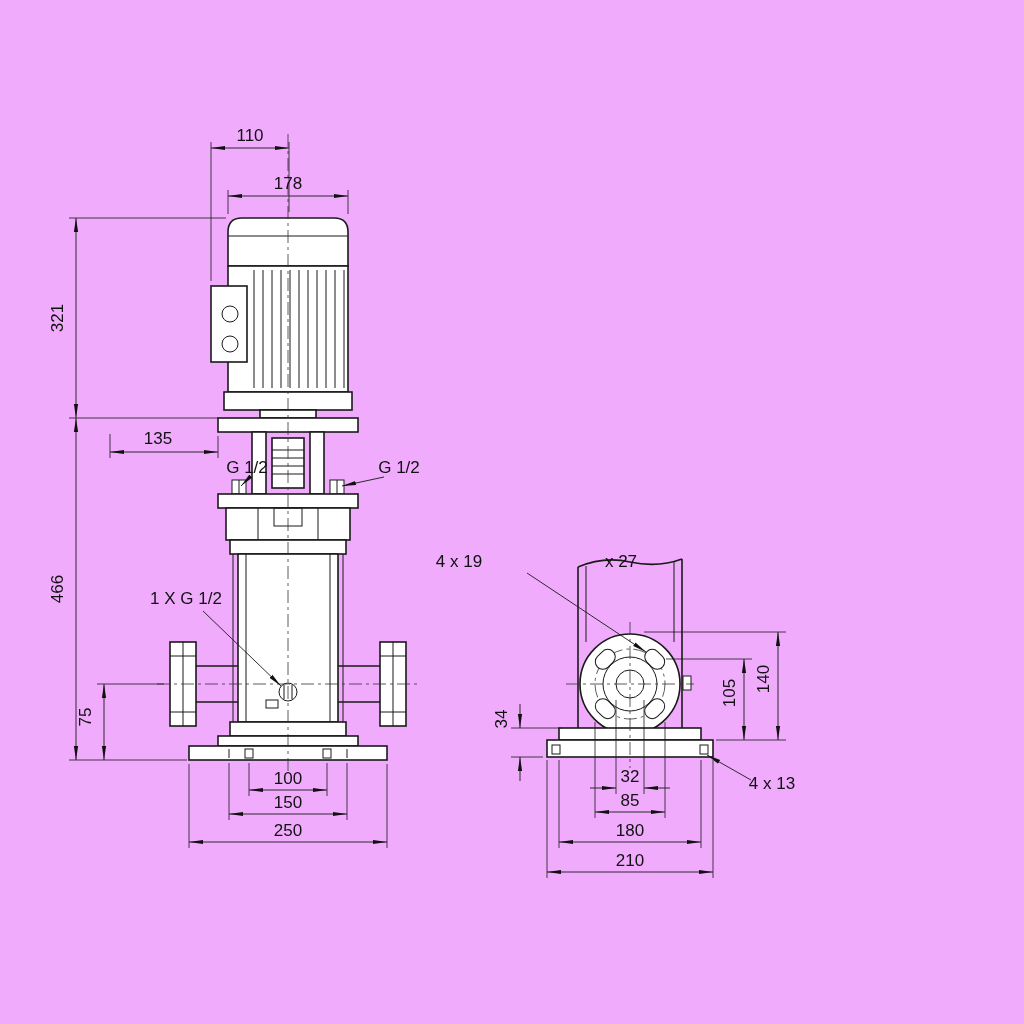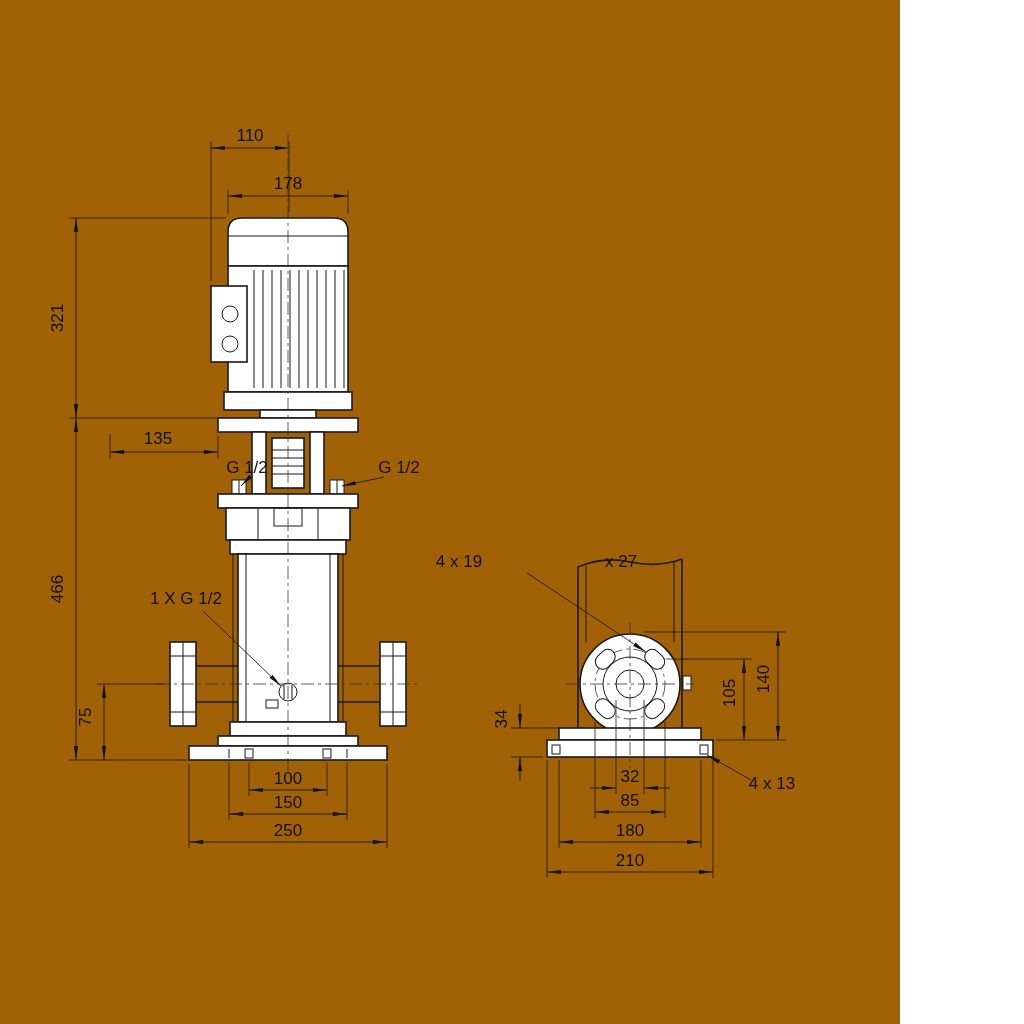--- a/index.html
+++ b/index.html
@@ -1,16 +1,16 @@
 <!DOCTYPE html>
 <html><head>
 <meta charset="utf-8">
 <style>
   html,body{margin:0;padding:0;background:#fff;}
-  .canvas{width:900px;height:1024px;position:relative;background:#a16207;overflow:hidden;}
+  .canvas{width:1024px;height:1024px;position:relative;background:#f0abfc;overflow:hidden;}
   svg{display:block;}
   svg text{font-family:"Liberation Sans",sans-serif;font-size:17px;fill:#111;}
   .ta{text-anchor:middle;}
   .ol{stroke:#1a1a1a;stroke-width:1.6;fill:none;}
   .olf{stroke:#1a1a1a;stroke-width:1.6;fill:#fff;}
   .dt{stroke:#1a1a1a;stroke-width:1;fill:none;}
   .dtf{stroke:#1a1a1a;stroke-width:1;fill:#fff;}
   .cl{stroke:#333;stroke-width:.8;fill:none;stroke-dasharray:13 4 3 4;}
   .ext{stroke:#1a1a1a;stroke-width:.8;fill:none;}
   .dim{stroke:#1a1a1a;stroke-width:.9;fill:none;}

